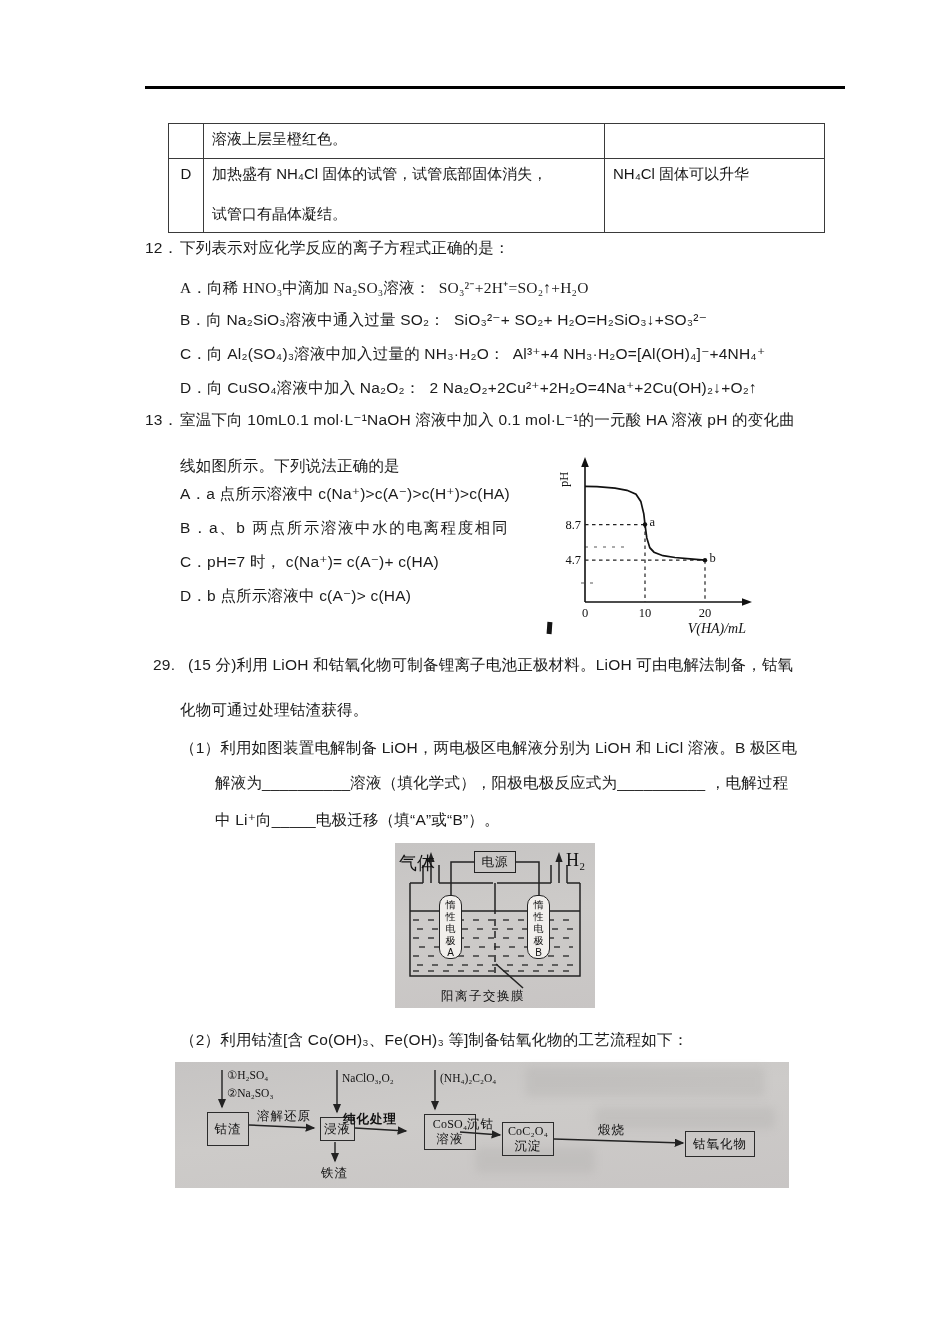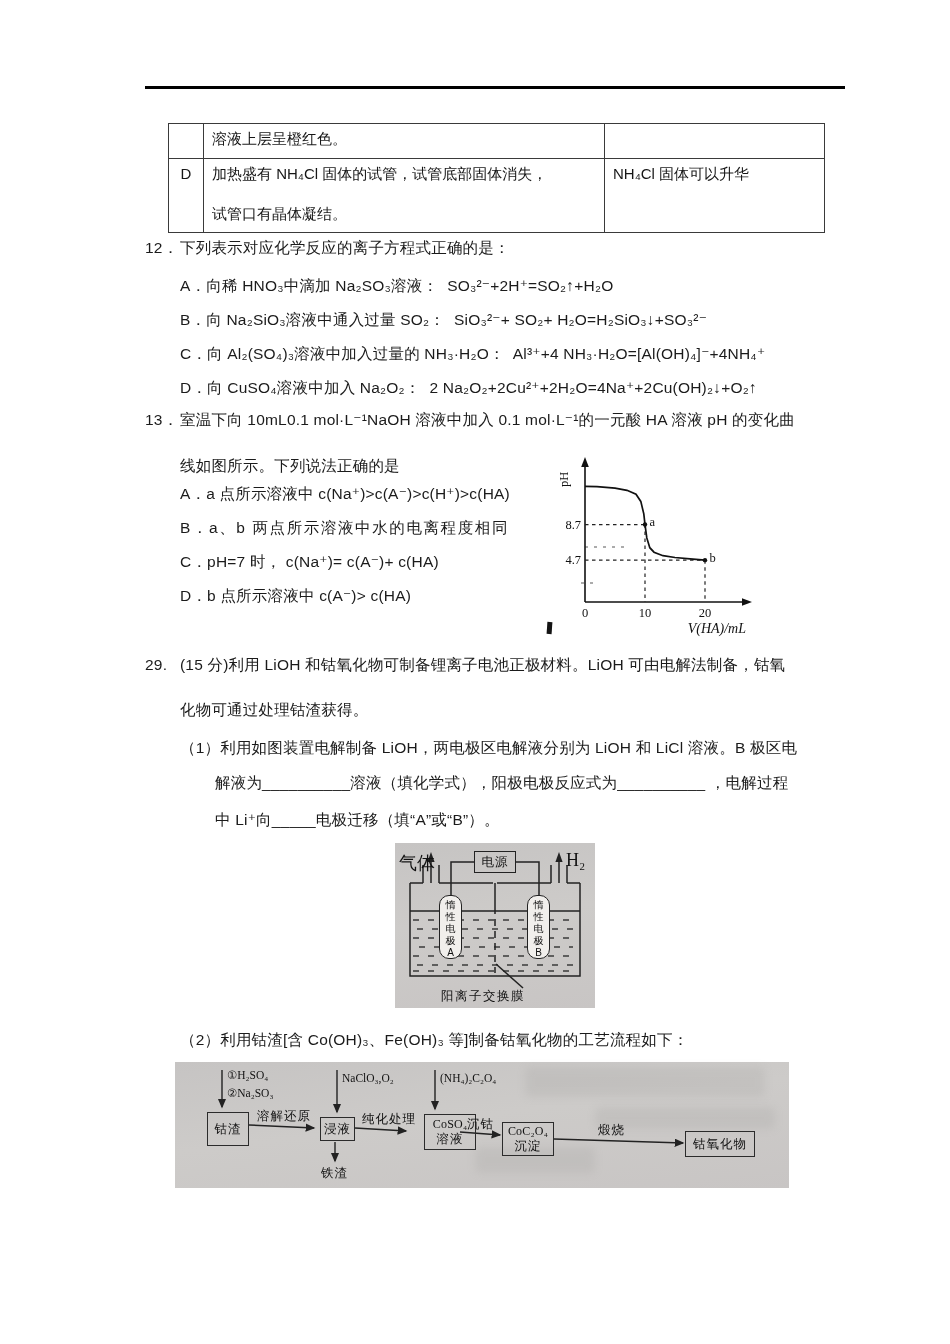--- a/index.html
+++ b/index.html
@@ -82,21 +82,21 @@
       <td>
         <div class="tline">加热盛有 NH₄Cl 固体的试管，试管底部固体消失，</div>
         <div class="tline">试管口有晶体凝结。</div>
       </td>
       <td>NH₄Cl 固体可以升华</td>
     </tr>
   </tbody>
     </table>
 
   <div class="line" style="left:145px; top:238px;"><span class="qnum">12．</span><span>下列表示对应化学反应的离子方程式正确的是：</span></div>
-  <div class="line" style="left:180px; top:276px;">A．向稀 HNO₃中滴加 Na₂SO₃溶液：  SO₃²⁻+2H⁺=SO₂↑+H₂O</div>
+  <div class="line" style="left:180px; top:276px;font-family:Liberation Serif, serif;">A．向稀 HNO₃中滴加 Na₂SO₃溶液：  SO₃²⁻+2H⁺=SO₂↑+H₂O</div>
   <div class="line" style="left:180px; top:310px;">B．向 Na₂SiO₃溶液中通入过量 SO₂：  SiO₃²⁻+ SO₂+ H₂O=H₂SiO₃↓+SO₃²⁻</div>
   <div class="line" style="left:180px; top:344px;">C．向 Al₂(SO₄)₃溶液中加入过量的 NH₃·H₂O：  Al³⁺+4 NH₃·H₂O=[Al(OH)₄]⁻+4NH₄⁺</div>
   <div class="line" style="left:180px; top:378px;">D．向 CuSO₄溶液中加入 Na₂O₂：  2 Na₂O₂+2Cu²⁺+2H₂O=4Na⁺+2Cu(OH)₂↓+O₂↑</div>
 
   <div class="line" style="left:145px; top:410px;"><span class="qnum">13．</span><span>室温下向 10mL0.1 mol·L⁻¹NaOH 溶液中加入 0.1 mol·L⁻¹的一元酸 HA 溶液 pH 的变化曲</span></div>
   <div class="line" style="left:180px; top:456px;">线如图所示。下列说法正确的是</div>
   <div class="line" style="left:180px; top:484px;">A．a 点所示溶液中 c(Na⁺)&gt;c(A⁻)&gt;c(H⁺)&gt;c(HA)</div>
   <div class="line" style="left:180px; top:518px; letter-spacing:1.6px;">B．a、b 两点所示溶液中水的电离程度相同</div>
   <div class="line" style="left:180px; top:552px;">C．pH=7 时， c(Na⁺)= c(A⁻)+ c(HA)</div>
   <div class="line" style="left:180px; top:586px;">D．b 点所示溶液中 c(A⁻)&gt; c(HA)</div>
@@ -120,21 +120,21 @@
       <text x="33" y="76.57000000000001" text-anchor="end" class="tick">8.7</text>
       <text x="33" y="112.16999999999999" text-anchor="end" class="tick">4.7</text>
       <text x="37" y="165" text-anchor="middle" class="tick">0</text>
       <text x="97" y="165" text-anchor="middle" class="tick">10</text>
       <text x="157" y="165" text-anchor="middle" class="tick">20</text>
       <text x="20" y="35" class="tick" transform="rotate(-90 20 35)">pH</text>
       <text x="198" y="181" text-anchor="end" class="xlabel">V(HA)/mL</text>
     </svg>
   <div class="artifact"></div>
 
-  <div class="line" style="left:145px; top:655px;"><span class="qnum">29.</span><span>(15 分)利用 LiOH 和钴氧化物可制备锂离子电池正极材料。LiOH 可由电解法制备，钴氧</span></div>
+  <div class="line" style="left:153px; top:655px;"><span class="qnum">29.</span><span>(15 分)利用 LiOH 和钴氧化物可制备锂离子电池正极材料。LiOH 可由电解法制备，钴氧</span></div>
   <div class="line" style="left:180px; top:700px;">化物可通过处理钴渣获得。</div>
   <div class="line" style="left:180px; top:738px;">（1）利用如图装置电解制备 LiOH，两电极区电解液分别为 LiOH 和 LiCl 溶液。B 极区电</div>
   <div class="line" style="left:215px; top:773px;">解液为__________溶液（填化学式），阳极电极反应式为__________ ，电解过程</div>
   <div class="line" style="left:215px; top:810px;">中 Li⁺向_____电极迁移（填“A”或“B”）。</div>
 
   <div class="scanbox" style="left:395px; top:843px; width:200px; height:165px;">
     <svg class="appsvg" viewBox="0 0 200 165">
 
       <path d="M15 40 V133 H185 V40"></path>
       <line x1="15" y1="40" x2="28" y2="40"></line>
@@ -211,21 +211,21 @@
       </div>
     <div class="fnode" style="left:327px; top:60px; width:52px; height:34px;">
         <span class="chem">CoC₂O₄</span>
         <span>沉淀</span>
       </div>
     <div class="fnode" style="left:510px; top:69px; width:70px; height:26px;align-items:center;">
         <span>钴氧化物</span>
       </div>
 
     <div class="flabel" style="left:82px; top:46px;">溶解还原</div>
-    <div class="flabel" style="left:187px; top:49px;">纯化处理</div>
+    <div class="flabel" style="left:168px; top:49px;font-weight:bold;">纯化处理</div>
     <div class="flabel" style="left:292px; top:54px;">沉钴</div>
     <div class="flabel" style="left:423px; top:60px;">煅烧</div>
 
     <div class="fin" style="left:52px; top:5px;"><span>①H₂SO₄</span><br><span>②Na₂SO₃</span></div>
     <div class="fin" style="left:167px; top:8px;"><span>NaClO₃,O₂</span></div>
     <div class="fin" style="left:265px; top:8px;"><span>(NH₄)₂C₂O₄</span></div>
     <div class="flabel" style="left:146px; top:103px;">铁渣</div>
   </div>
 
 </div>

